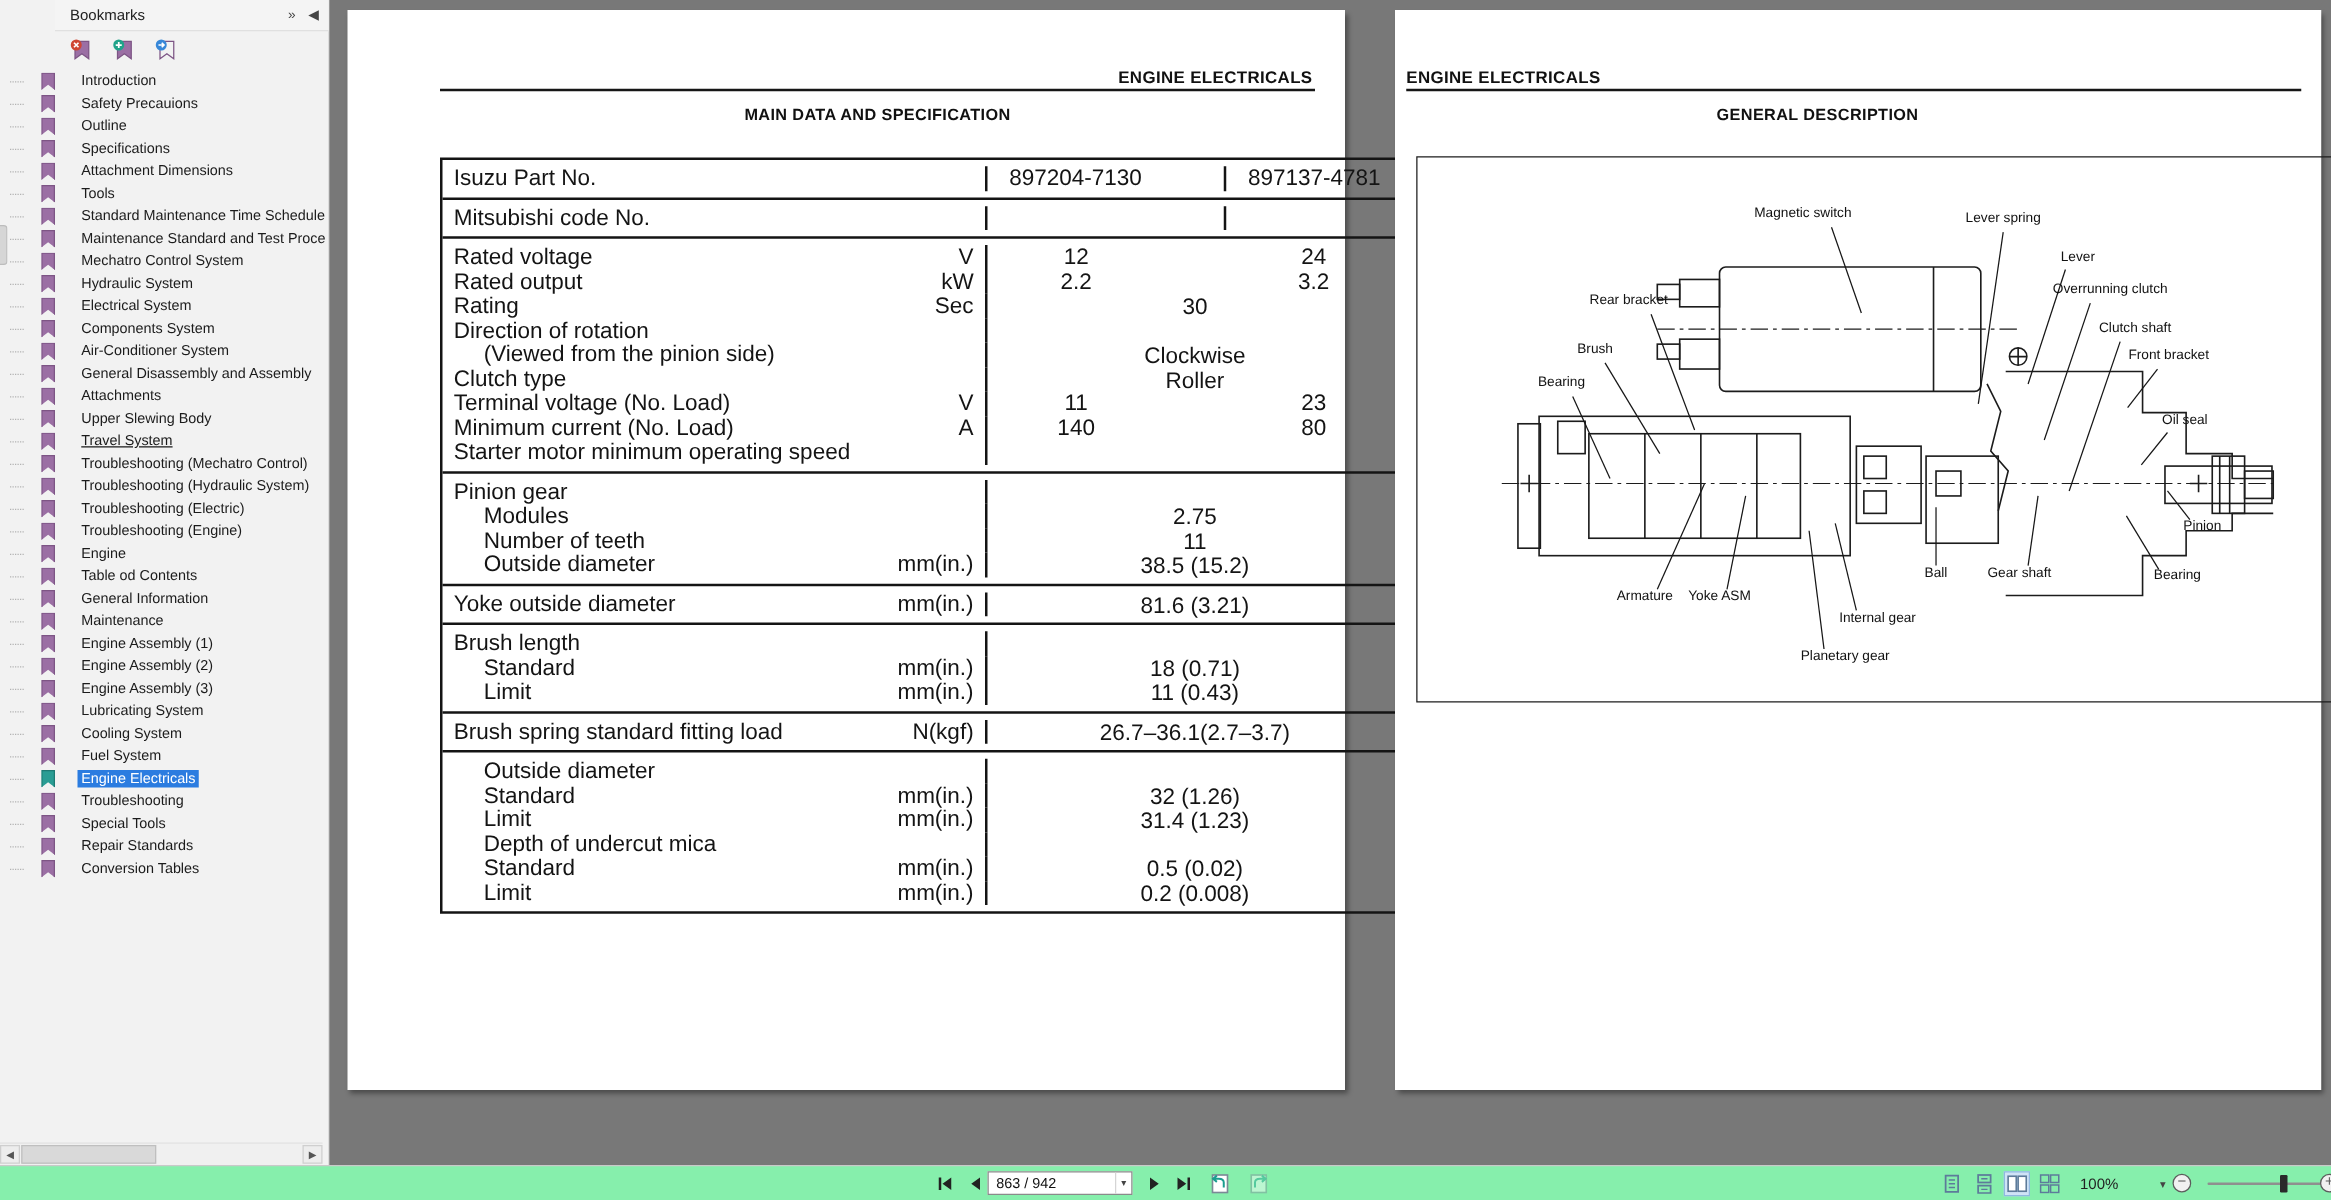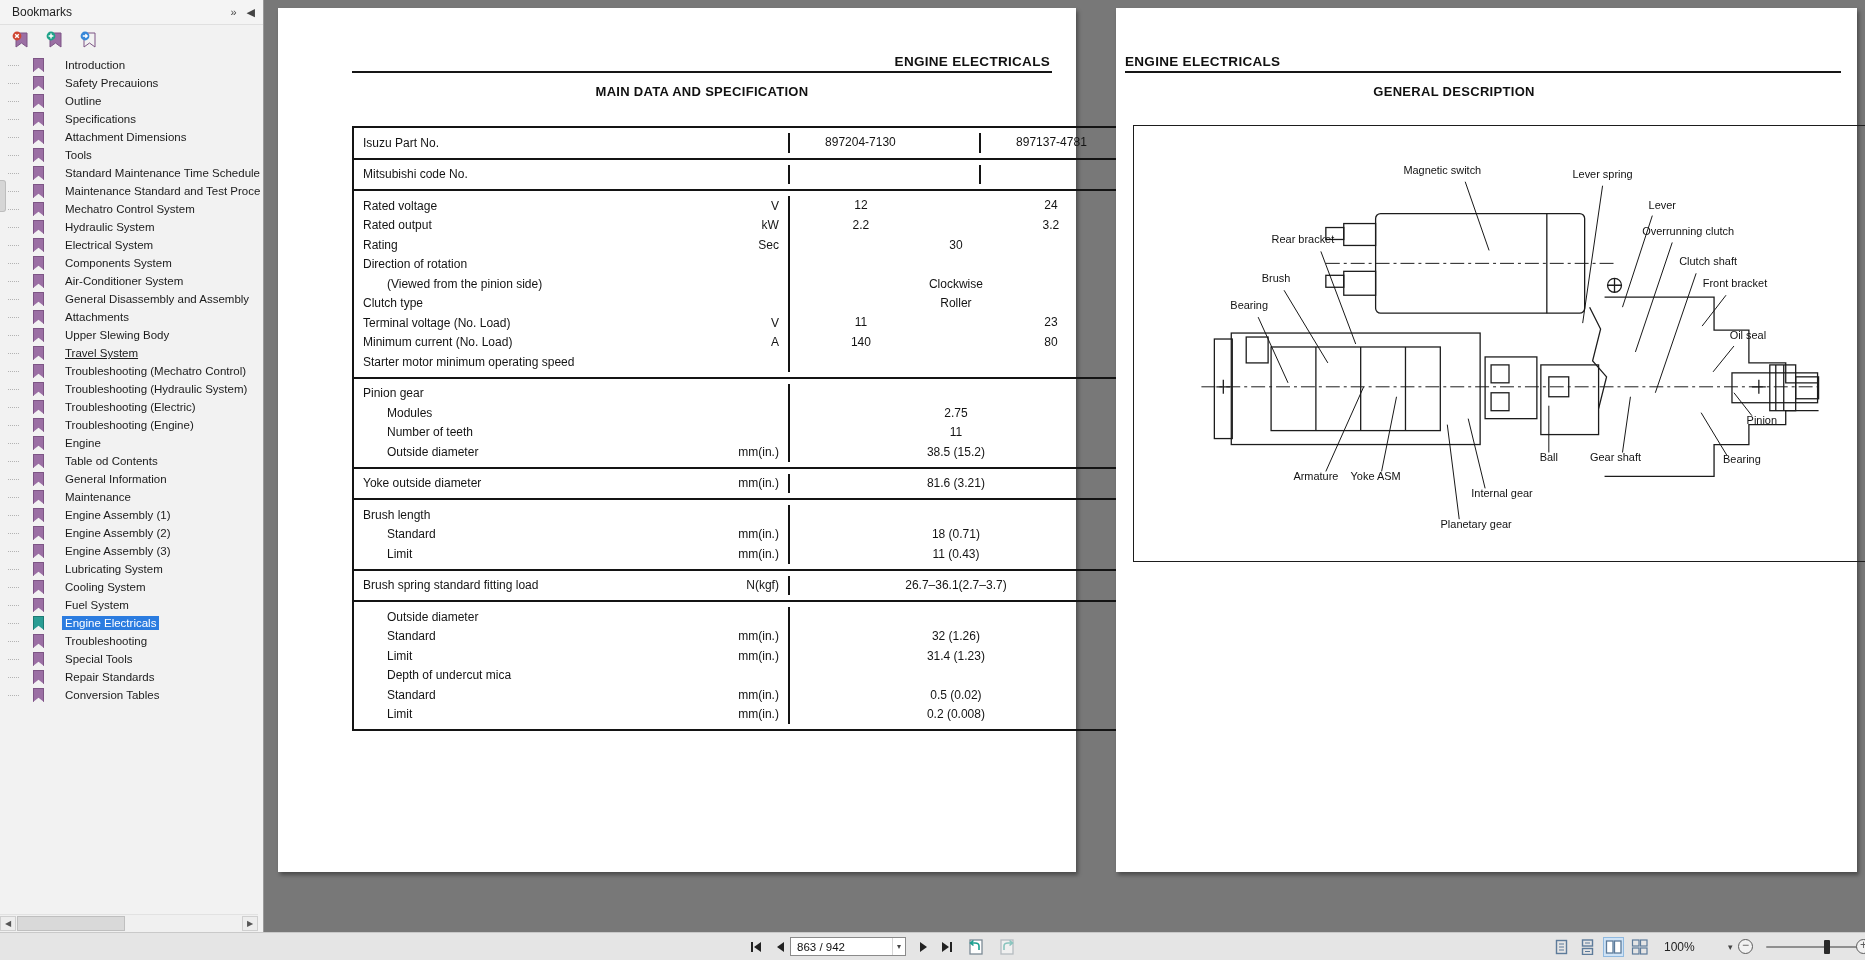--- a/index.html
+++ b/index.html
@@ -2,21 +2,21 @@
 <html><head>
 <meta charset="utf-8">
 <style>
   html,body{margin:0;padding:0;}
   body{
     width:1865px;height:960px;overflow:hidden;position:relative;
     background:#787878;font-family:"Liberation Sans",sans-serif;
     -webkit-font-smoothing:antialiased;
   }
   
-  #sidebar{position:absolute;left:0;top:0;width:264px;height:932px;background:#f2f2f2;border-right:1px solid #9a9a9a;box-sizing:border-box;}
+  #sidebar{position:absolute;left:0;top:0;width:264px;height:932px;background:#f2f2f2;border-right:1px solid #9a9a9a;box-sizing:border-box;padding-left:44px;}
   .sb-header{height:24px;display:flex;align-items:center;padding:0 8px 0 12px;font-size:12px;color:#222;border-bottom:1px solid #e0e0e0;background:#f4f4f4;}
   .sb-header .sp{margin-left:auto;display:flex;gap:10px;align-items:center;color:#444;font-size:11px;}
   .sb-hbtn{cursor:pointer;line-height:1;}
   .sb-tools{height:28px;display:flex;align-items:center;gap:16px;padding-left:12px;}
   .sb-list{position:absolute;top:56px;left:8px;right:2px;bottom:32px;overflow:hidden;}
   .sb-item{height:18px;display:flex;align-items:center;white-space:nowrap;cursor:pointer;gap:12px;}
   .stub{width:11px;height:0;border-top:1px dotted #b3b3b3;margin-right:2px;flex:none;}
   .flag{width:11px;height:14px;flex:none;margin-right:6px;background:#9b6fa4;clip-path:polygon(0 0,100% 0,100% 100%,50% 70%,0 100%);box-shadow:inset 0 0 0 1px #7d5585;}
   .flag.teal{background:#2a9d94;box-shadow:inset 0 0 0 1px #1d7a73;}
   .sb-item .lbl{font-size:11.5px;color:#1b1b1b;padding:1px 3px;}
@@ -31,40 +31,40 @@
   #splitter-grip{position:absolute;left:0;top:180px;width:5px;height:30px;background:#d6d6d6;border:1px solid #bdbdbd;border-left:none;border-radius:0 3px 3px 0;}
   
   #main{position:absolute;left:265px;top:0;width:1600px;height:932px;background:#787878;overflow:hidden;}
   .page{position:absolute;top:8px;height:864px;background:#ffffff;box-shadow:2px 3px 4px rgba(0,0,0,.38);}
   #page-left{left:13px;width:798px;}
   #page-right{left:851px;width:741px;}
   .doc-hdr{position:absolute;top:46px;font-weight:bold;font-size:13.5px;color:#111;letter-spacing:.3px;}
   .doc-rule{position:absolute;top:63px;height:2px;background:#161616;}
   .doc-title{position:absolute;top:76px;text-align:center;font-weight:bold;font-size:13px;color:#111;letter-spacing:.3px;}
   
-  #spec-table{position:absolute;top:118px;left:74px;width:772px;border:2px solid #141414;box-sizing:border-box;font-size:12px;color:#141414;}
+  #spec-table{position:absolute;top:118px;left:74px;width:772px;border:2px solid #141414;box-sizing:border-box;font-size:18px;color:#141414;}
   .tgroup{border-top:2px solid #141414;padding:5px 0;}
   .tgroup:first-child{border-top:none;}
   .trow{display:flex;height:19.5px;align-items:center;}
   .lcell{width:56.5%;display:flex;align-items:center;padding-left:9px;box-sizing:border-box;}
   .lcell .ind{padding-left:24px;}
   .lcell .unit{margin-left:auto;padding-right:9px;}
-  .vcell{width:43.5%;align-self:stretch;border-left:2px solid #141414;display:flex;align-items:center;box-sizing:border-box;gap:48px;}
+  .vcell{width:43.5%;align-self:stretch;border-left:2px solid #141414;display:flex;align-items:flex-start;box-sizing:border-box;gap:48px;}
   .va,.vb{width:50%;text-align:center;align-self:stretch;line-height:19.5px;}
   .vb.div{border-left:2px solid #141414;}
   .vspan{width:100%;text-align:center;}
   
   #figure-box{position:absolute;top:117px;left:17px;width:752px;height:437px;border:1.5px solid #1d1d1d;box-sizing:border-box;}
   #fig-svg{width:100%;height:100%;}
   #fig-svg text{font-family:"Liberation Sans",sans-serif;font-size:11px;fill:#121212;}
   .mline{stroke:#1c1c1c;stroke-width:1.3;fill:none;}
   .cline{stroke:#1c1c1c;stroke-width:1;fill:none;stroke-dasharray:14 4 3 4;}
   .leader{stroke:#161616;stroke-width:1;}
   
-  #bottombar{position:absolute;left:0;top:932px;width:1865px;height:28px;background:#e5e5e5;border-top:1px solid #c9c9c9;box-sizing:border-box;}
+  #bottombar{position:absolute;left:0;top:932px;width:1865px;height:28px;background:#86efac;border-top:1px solid #c9c9c9;box-sizing:border-box;}
   .tb-btn{position:absolute;top:5px;width:20px;height:18px;display:flex;align-items:center;justify-content:center;cursor:pointer;}
   #page-combo{position:absolute;left:790px;top:4px;width:116px;height:19px;background:#fff;border:1px solid #8a8a8a;box-sizing:border-box;font-size:11.5px;color:#111;display:flex;align-items:center;padding-left:6px;cursor:pointer;}
   #page-combo .caret{margin-left:auto;color:#444;font-size:8px;padding:0 4px;border-left:1px solid #d5d5d5;line-height:17px;}
   .hist-icon{position:absolute;top:5px;width:19px;height:18px;cursor:pointer;}
   .layout-btn{position:absolute;top:4px;width:21px;height:20px;display:flex;align-items:center;justify-content:center;border:1px solid transparent;box-sizing:border-box;cursor:pointer;}
   .layout-btn.sel{background:#cfe3f6;border-color:#8fb9e0;}
   #zoom-label{position:absolute;left:1664px;top:7px;font-size:12px;color:#222;}
   #zoom-caret{position:absolute;left:1728px;top:9px;font-size:9px;color:#444;cursor:pointer;}
   .zoom-circle{position:absolute;top:6px;width:15px;height:15px;border:1.4px solid #5c5c5c;border-radius:50%;box-sizing:border-box;color:#5c5c5c;font-size:12px;line-height:11px;text-align:center;cursor:pointer;background:#f1f1f1;}
   #zoom-track{position:absolute;left:1766px;top:13px;width:94px;height:2px;background:#8f8f8f;border-radius:2px;}

